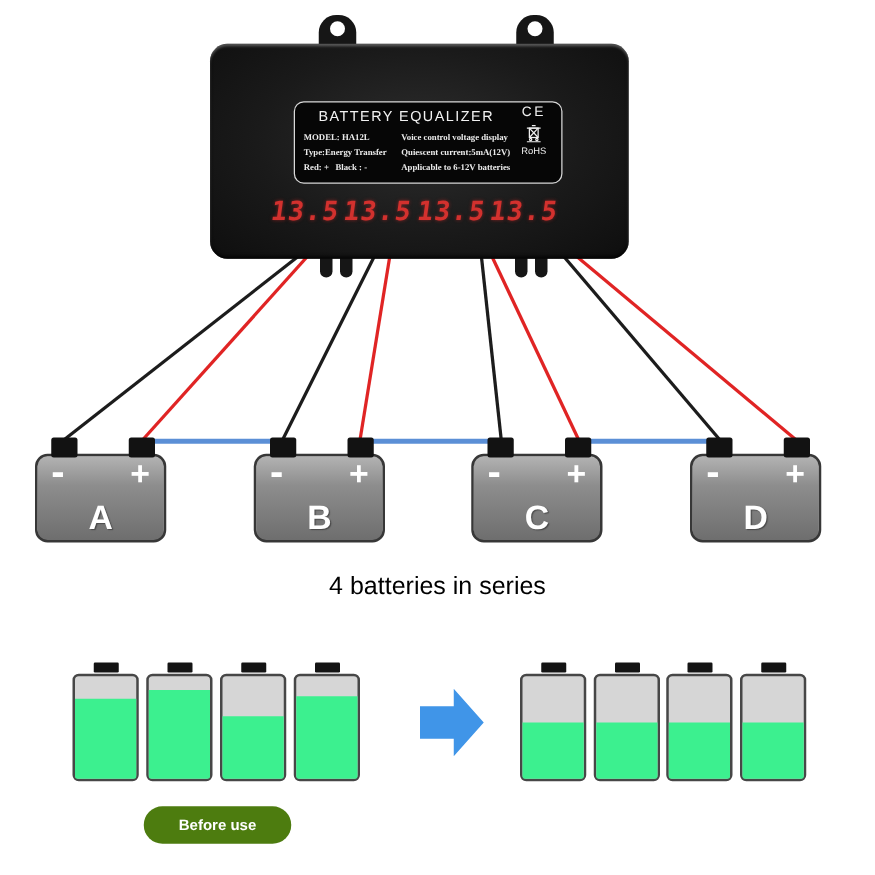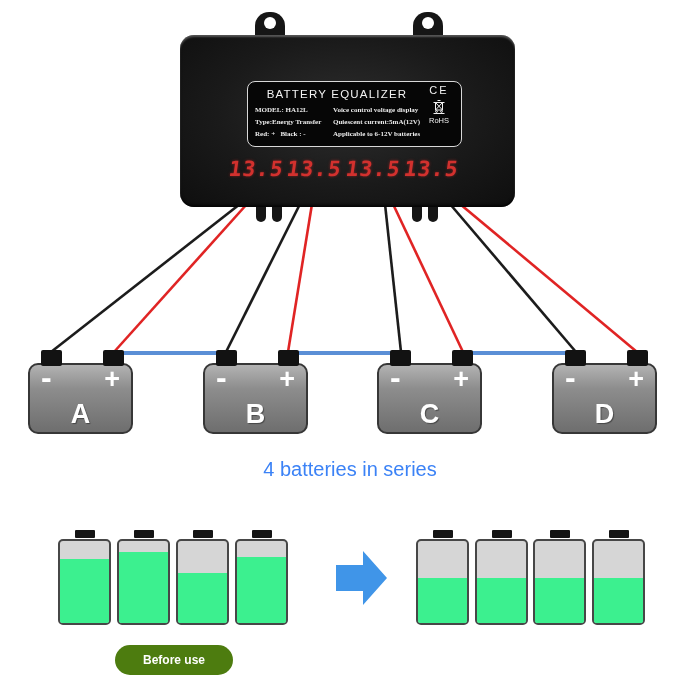--- a/index.html
+++ b/index.html
@@ -6,21 +6,21 @@
   .canvas{position:relative;width:700px;height:700px;background:#ffffff;overflow:hidden;
           font-family:"Liberation Sans",sans-serif;}
 
   
   .mount-tab{position:absolute;top:12px;width:30px;height:28px;background:#161616;
              border-radius:14px 14px 2px 2px;z-index:1;}
   .mount-hole{width:12px;height:12px;background:#ffffff;border-radius:50%;margin:5px auto 0;}
   .foot-tab{position:absolute;top:205px;width:28px;height:17px;display:flex;gap:6px;z-index:1;}
   .prong{width:10px;height:17px;background:#161616;border-radius:0 0 5px 5px;}
 
-  .device{position:absolute;left:180px;top:35px;width:335px;height:172px;z-index:2;
+  .device{position:absolute;left:168px;top:35px;width:335px;height:172px;z-index:2;
           background:radial-gradient(ellipse at 50% 45%, #2d2d2d 0%, #1a1a1a 55%, #0e0e0e 100%);
           border-radius:14px;box-shadow:inset 0 2px 2px rgba(255,255,255,.28), inset 0 -2px 3px rgba(0,0,0,.8);}
 
   .label-panel{position:absolute;left:67px;top:46px;width:215px;height:66px;background:#060606;
                border:1.5px solid #d8d8d8;border-radius:8px;box-sizing:border-box;display:flex;}
   .label-main{flex:1;padding:4px 2px 2px 7px;overflow:hidden;}
   .label-title{color:#f2f2f2;font-size:11.5px;letter-spacing:1.2px;text-align:center;
                margin:2px 0 4px 0;font-weight:400;white-space:nowrap;}
   .label-line{display:flex;gap:6px;color:#ebebeb;font-family:Liberation Serif, serif;
               font-weight:bold;font-size:7px;line-height:12px;white-space:pre;align-items:flex-end;}
@@ -48,21 +48,21 @@
            border:2.5px solid #373737;border-radius:10px;color:#ffffff;}
   .terminal{position:absolute;top:-15px;width:21px;height:16px;background:#121212;border-radius:2px;}
   .t-minus{left:11px;}
   .t-plus{left:73px;}
   .sign-minus{position:absolute;left:11px;top:-6px;font-size:32px;font-weight:bold;}
   .sign-plus{position:absolute;right:11px;top:-1px;font-size:27px;font-weight:bold;}
   .bat-letter{position:absolute;left:0;right:0;bottom:2px;text-align:center;
               font-size:27px;font-weight:bold;text-shadow:1px 1px 1px rgba(0,0,0,.4);}
 
   .caption{position:absolute;left:0;right:0;top:458px;text-align:center;
-           font-size:20px;color:#3b82f6;}
+           font-size:20px;color:#000000;}
 
   
   .cell{position:absolute;top:539px;width:53px;height:86px;box-sizing:border-box;
         background:#d6d6d6;border:2.5px solid #474747;border-radius:5px;z-index:2;}
   .cell-cap{position:absolute;left:50%;top:-11px;transform:translateX(-50%);
             width:20px;height:8px;background:#141414;border-radius:1px;}
   .cell-fill{position:absolute;left:0;right:0;bottom:0;background:#3cf08f;
              border-radius:0 0 2px 2px;}
   .pill{position:absolute;top:645px;width:118px;height:30px;background:#4d7c0f;
         border-radius:15px;display:flex;align-items:center;justify-content:center;

